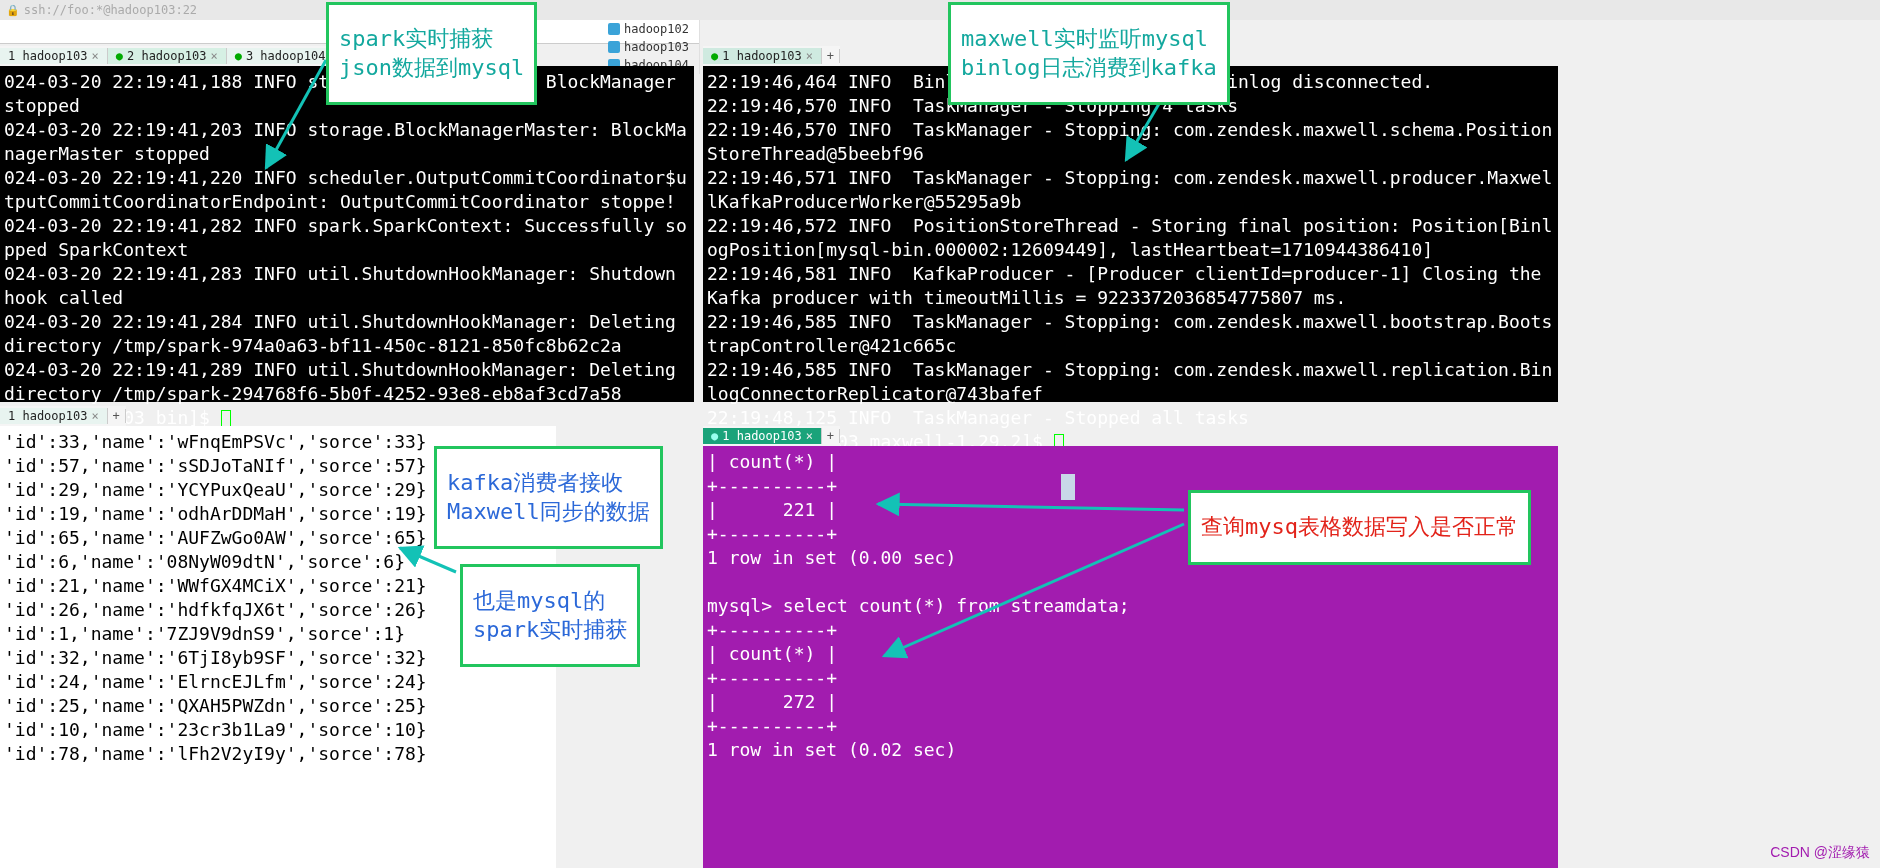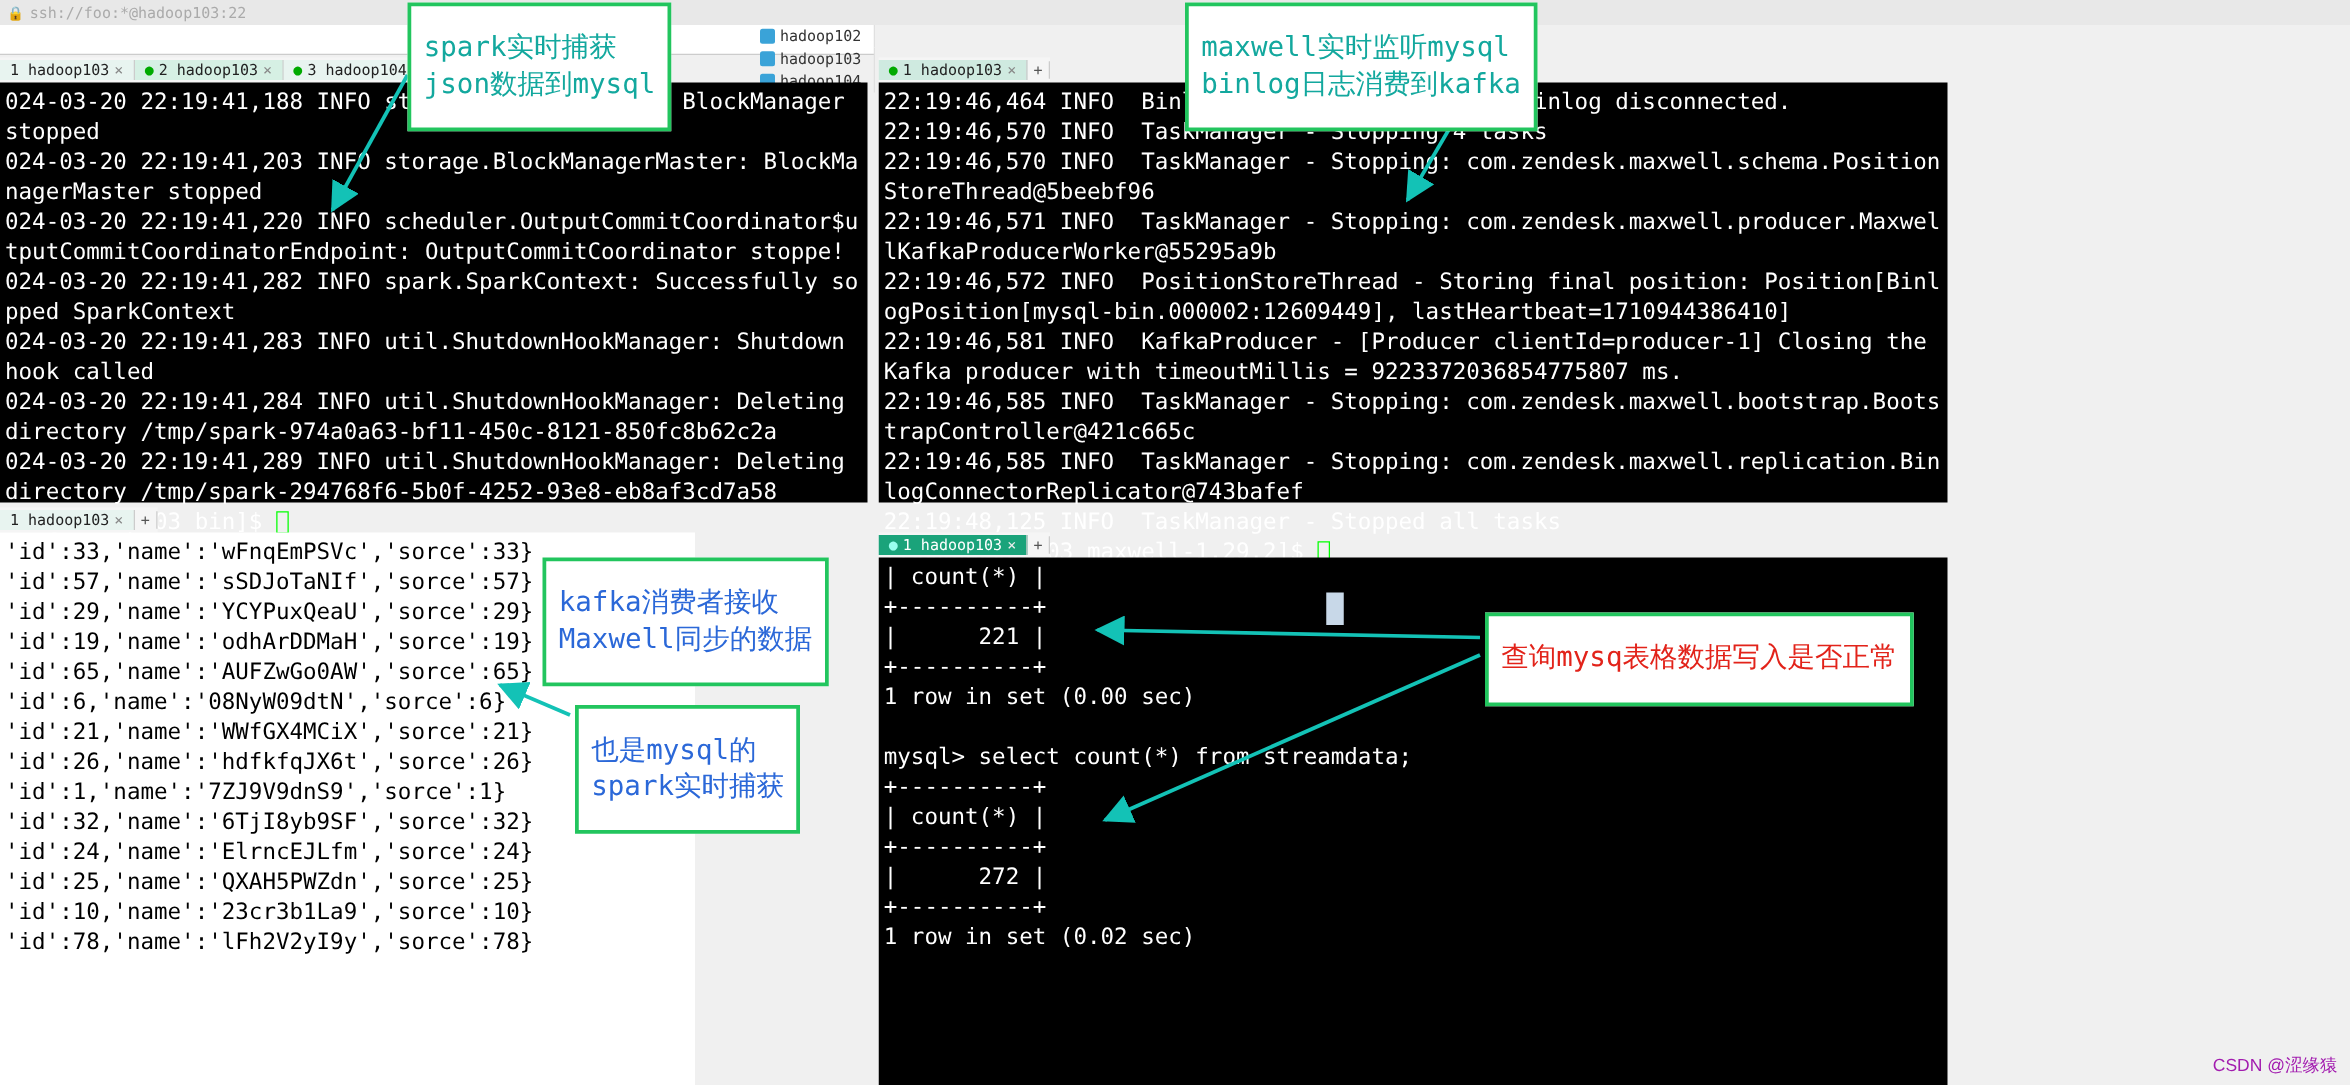--- a/index.html
+++ b/index.html
@@ -48,21 +48,21 @@
   #tl-tabs { left:0; top:46px; }
   #pane-tl { left:0; top:66px; width:694px; height:336px; padding:4px; }
   
   #tr-tabs { left:703px; top:46px; }
   #pane-tr { left:703px; top:66px; width:855px; height:336px; padding:4px; }
   
   #bl-tabs { left:0; top:406px; }
   #pane-bl { left:0; top:426px; width:556px; height:442px; background:#fff; color:#000; padding:4px; }
   
   #br-tabs { left:703px; top:426px; }
-  #pane-br { left:703px; top:446px; width:855px; height:422px; background:#000000; color:#fff; padding:4px; }
+  #pane-br { left:703px; top:446px; width:855px; height:422px; background:#a21caf; color:#fff; padding:4px; }
 
   pre {
     font-family:Consolas,Monaco,monospace;
     font-size:18px; line-height:24px; white-space:pre-wrap; word-break:break-all;
   }
   #pane-tl pre, #pane-tr pre { color:#fff; }
   .cursorbox { display:inline-block; width:10px; height:18px; border:1px solid #0f0; vertical-align:middle; }
   .promptpath { color:#fff; }
 
   .annot {

